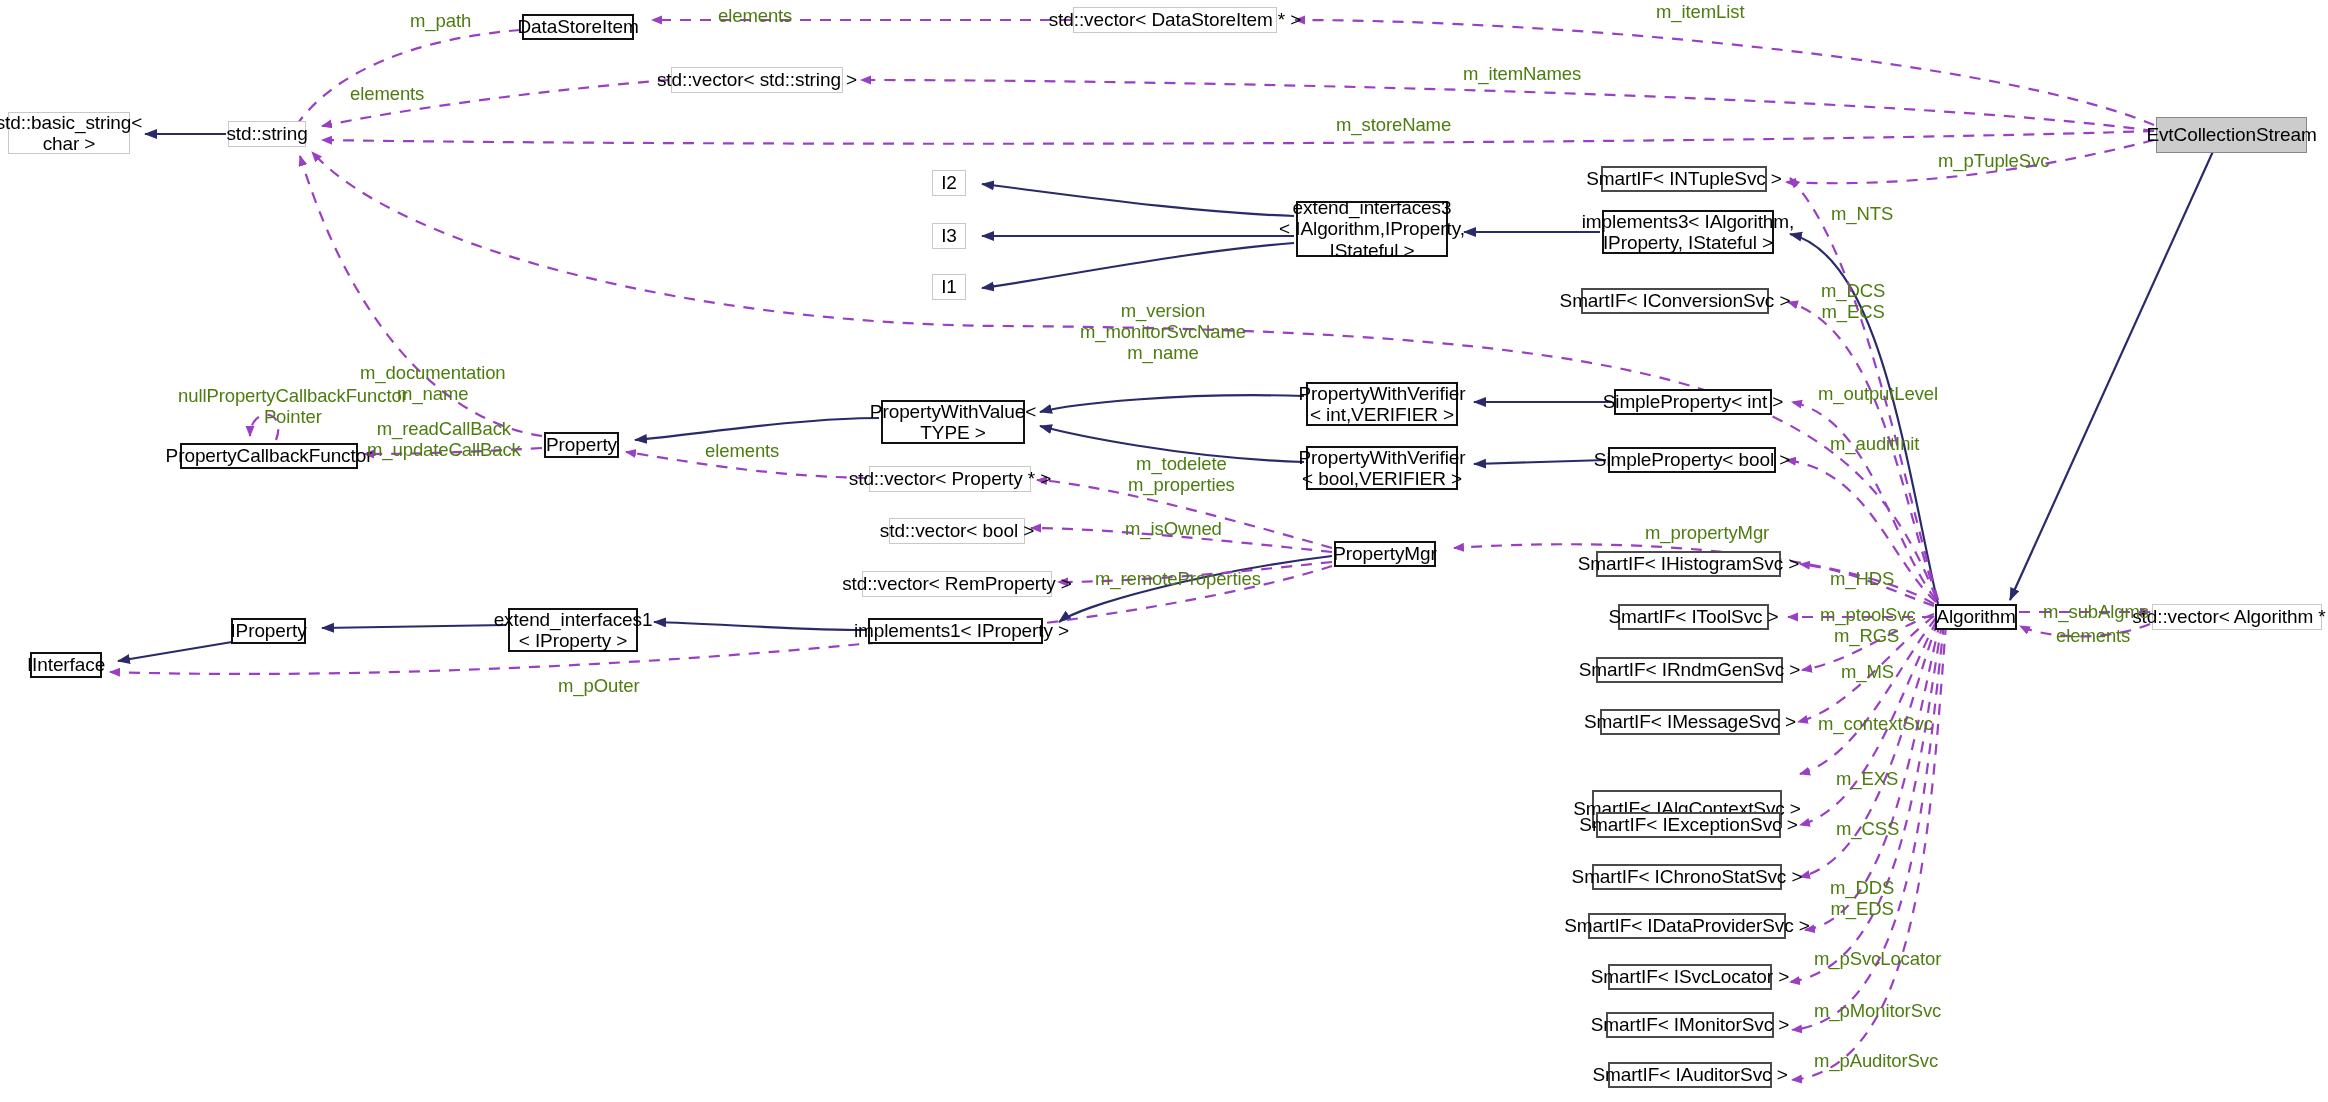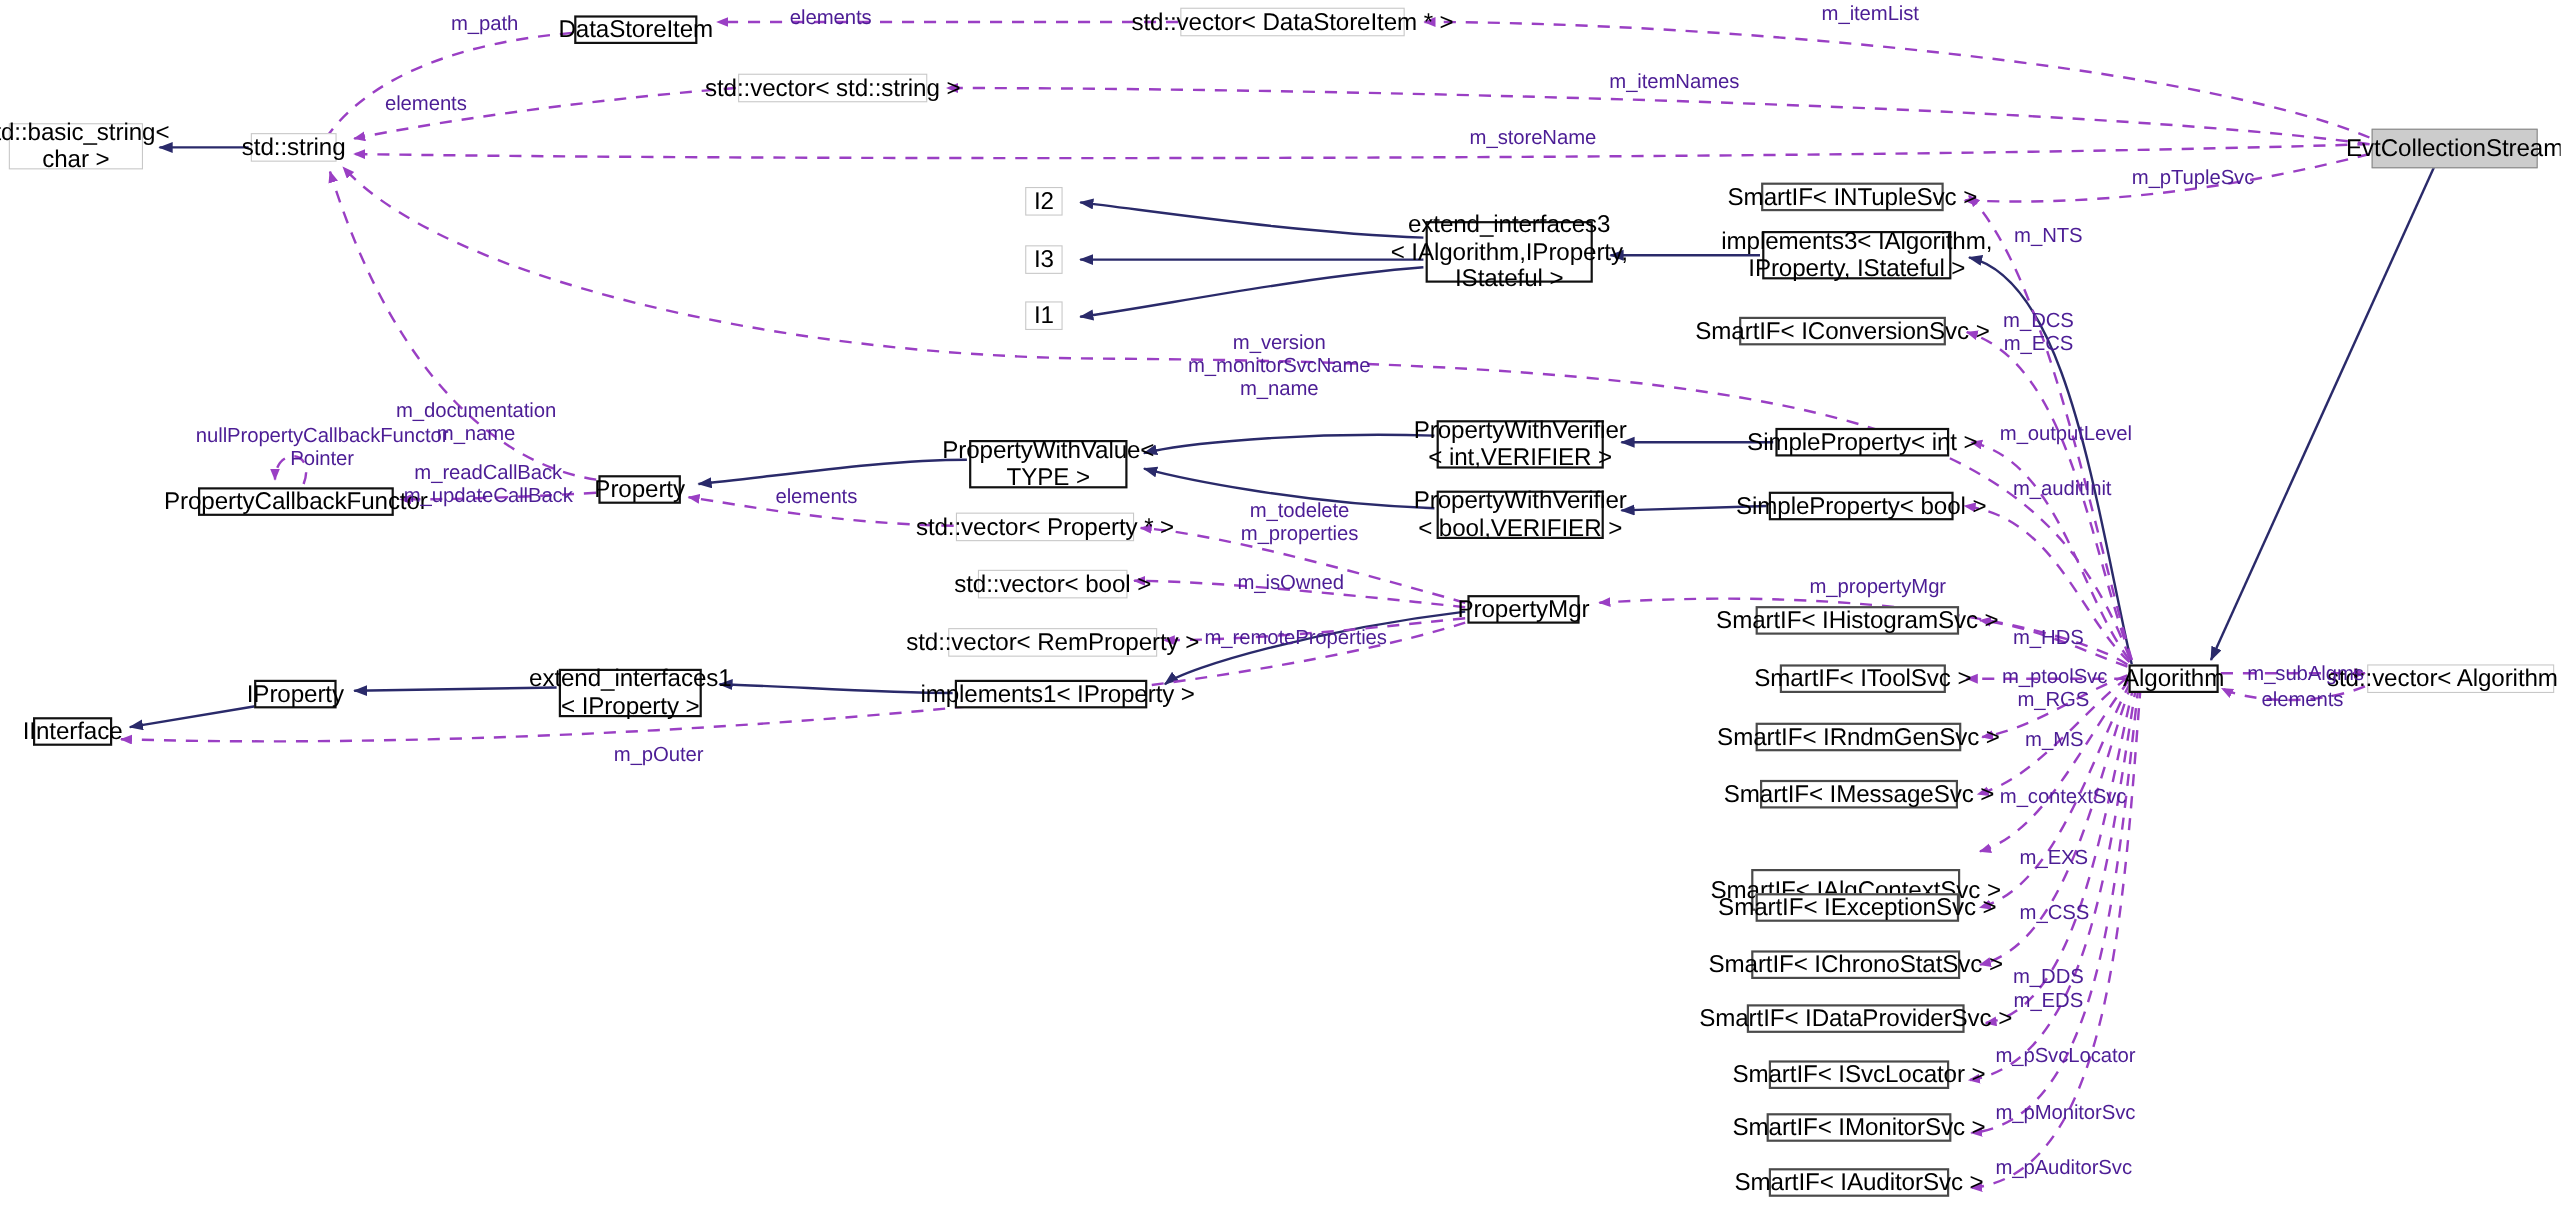--- a/index.html
+++ b/index.html
@@ -24,21 +24,21 @@
   }
   .node {
     position: absolute;
     box-sizing: border-box;
     display: flex;
     align-items: center;
     justify-content: center;
     text-align: center;
     background: #ffffff;
     color: #000000;
-    font-size: 22px;
+    font-size: 19px;
     line-height: 1.12;
     white-space: pre;
     letter-spacing: -0.1px;
     z-index: 5;
   }
   .node.solid {
     border: 2px solid #4a4a4a;
   }
   .node.light {
     border: 1.5px solid #c8c8c8;
@@ -46,21 +46,21 @@
   .node.dark {
     border: 2.5px solid #111111;
   }
   .node.shaded {
     background: #cccccc;
     border: 1.5px solid #888888;
   }
   .elabel {
     position: absolute;
     font-size: 18.5px;
-    color: #4c1d95;
+    color: #4d7c0f;
     white-space: pre;
     text-align: center;
     line-height: 1.14;
     letter-spacing: -0.1px;
     z-index: 6;
   }
 </style>
 </head>
 <body>
 

